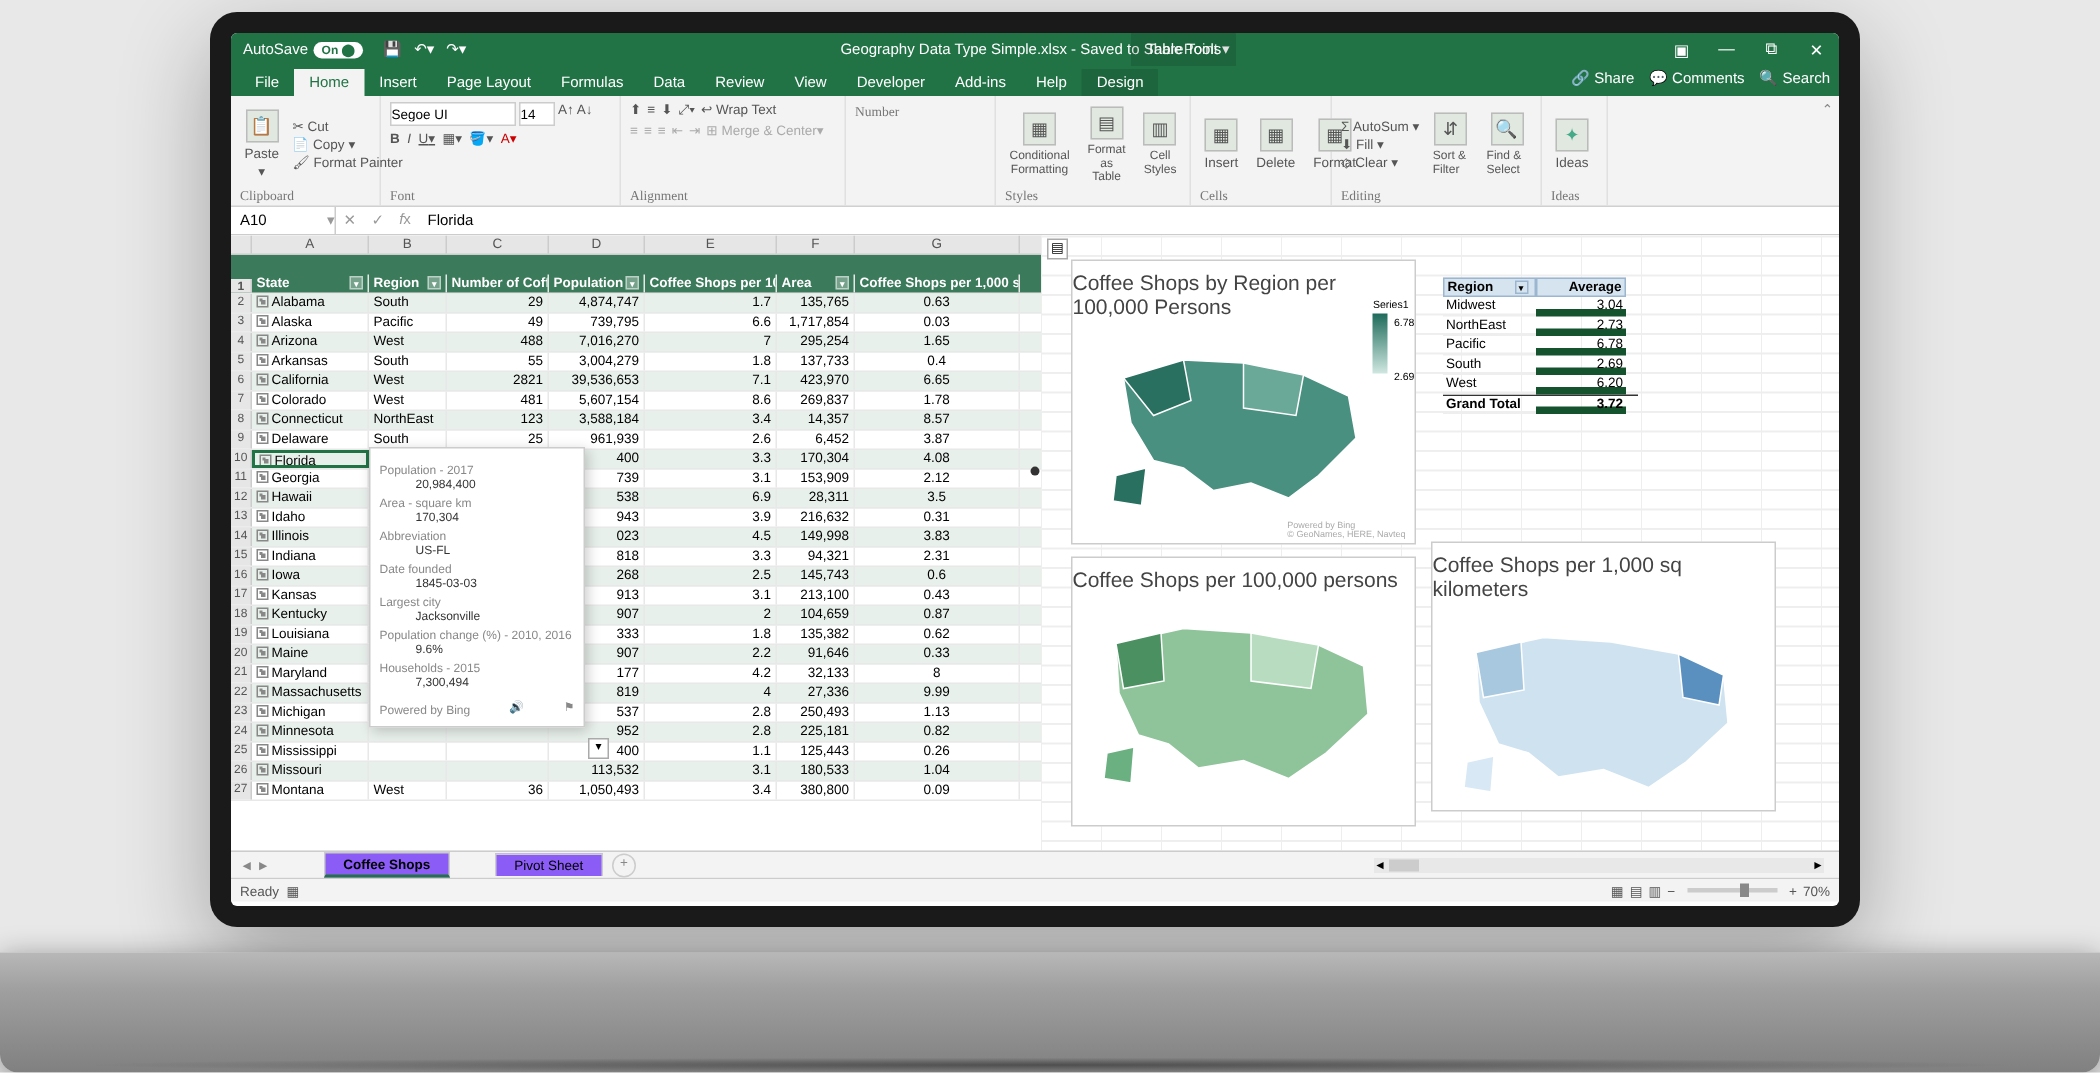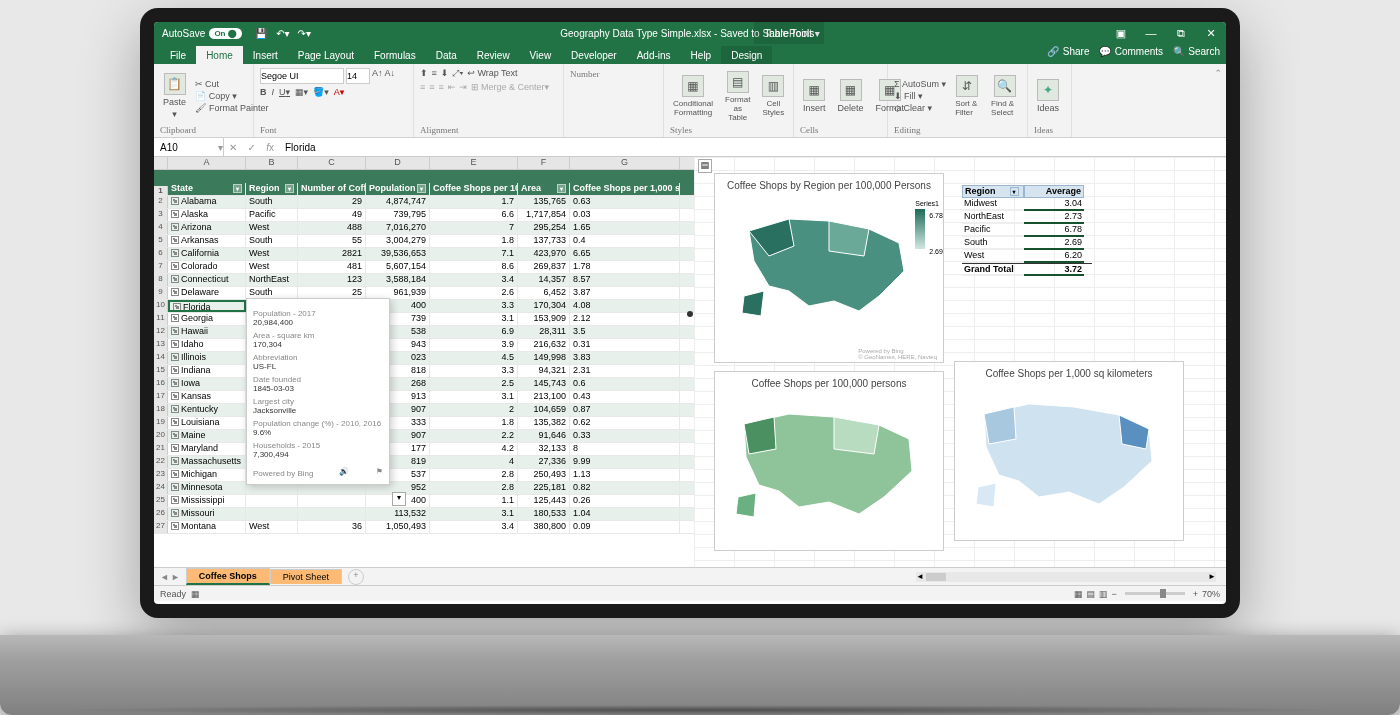--- a/index.html
+++ b/index.html
@@ -57,50 +57,50 @@
 .col-heads .rh-corner { width: 14px; border-right: 1px solid #ccc; }
 .col-heads .ch { text-align: center; border-right: 1px solid #ccc; }
 .data-row { display: flex; height: 13px; border-bottom: 1px solid #e8e8e8; }
 .data-row .rh { width: 14px; background: #e6e6e6; text-align: center; border-right: 1px solid #ccc; font-size: 8px; color: #555; }
 .data-row .cell { border-right: 1px solid #e8e8e8; padding: 0 3px; white-space: nowrap; overflow: hidden; }
 .data-row.header-row { background: #3b7a5a; color: #fff; font-weight: bold; height: 26px; align-items: flex-end;}
 .data-row.header-row .cell { display: flex; align-items: flex-end; justify-content: space-between; padding-bottom: 2px; margin-top: 44px;}
 .data-row.header-row .cell .filter-btn { width: 9px; height: 9px; background: rgba(255,255,255,0.3); border: 1px solid rgba(255,255,255,0.5); font-size: 6px; text-align: center;}
 .data-row.banded { background: #e8f0eb; }
 .data-row.selected-row .cell.cA { border: 2px solid #217346; }
-.cA{width:78px;} .cB{width:52px;} .cC{width:68px;text-align:right;} .cD{width:64px;text-align:right;} .cE{width:88px;text-align:right;} .cF{width:52px;text-align:right;} .cG{width:110px;text-align:left;}
+.cA{width:78px;} .cB{width:52px;} .cC{width:68px;text-align:right;} .cD{width:64px;text-align:right;} .cE{width:88px;text-align:right;} .cF{width:52px;text-align:right;} .cG{width:110px;text-align:center;}
 .geo-icon { display:inline-block; width:8px; height:8px; border:1px solid #888; margin-right:2px; position: relative; top: 1px;}
 .geo-icon::before{content:"";position:absolute;left:1px;top:1px;width:2px;height:2px;background:#888;}
 .geo-icon::after{content:"";position:absolute;right:1px;bottom:1px;width:3px;height:3px;background:#888;}
 
 
 .data-card { position: absolute; left: 92px; top: 141px; width: 144px; background: #fff; border: 1px solid #ccc; box-shadow: 2px 2px 8px rgba(0,0,0,0.2); font-size: 8px; padding: 6px; z-index: 50; }
 .data-card .dc-label { color: #888; margin-top: 4px; }
-.data-card .dc-value { color: #333; }
+.data-card .dc-value { color: #333; margin-left: 24px; }
 
 
 .right-area { flex: 1; position: relative; background: #fff; font-size: 9px; }
 .right-area .grid-bg { position: absolute; inset: 0; background-image: linear-gradient(#eee 1px, transparent 1px), linear-gradient(90deg, #eee 1px, transparent 1px); background-size: 40px 13px; }
-.chart-title { text-align: center; font-size: 10px; color: #444; padding: 6px 0; }
+.chart-title { text-align: left; font-size: 14px; color: #444; padding: 6px 0; }
 .map-panel { position: absolute; background: #fff; border: 1px solid #ccc; }
 .map-svg-wrap{ display:flex; justify-content:center; padding: 4px 10px 12px;}
 .map-credit{ position:absolute; bottom:2px; right:6px; font-size:6px; color:#aaa;}
 
 .pivot { position: absolute; left: 268px; top: 28px; width: 130px; font-size: 9px; }
 .pivot .prow { display: flex; height: 13px; }
 .pivot .pl { width: 62px; padding-left: 2px; border-bottom:1px solid #eee;}
-.pivot .pr { width: 60px; text-align: right; padding-right: 2px; border-bottom:2px solid #14532d;}
+.pivot .pr { width: 60px; text-align: right; padding-right: 2px; border-bottom:5px solid #14532d;}
 .pivot .phead .pl, .pivot .phead .pr { background: #d6e4f0; font-weight: bold; border:1px solid #9cb6d0;}
 .pivot .ptotal { font-weight: bold; border-top: 1px solid #333; }
 .pivot .filter-handle{display:inline-block;width:9px;height:9px;border:1px solid #9cb6d0;font-size:6px;text-align:center;margin-left:14px;}
 
 
 .sheet-tabs { height: 18px; background: #f3f3f3; border-top: 1px solid #ccc; display: flex; align-items: center; font-size: 9px; position: relative; }
 .sheet-tabs .tab-nav { display: flex; gap: 2px; padding: 0 6px; color: #888; }
-.sheet-tabs .stab { padding: 2px 12px; border: 1px solid #ccc; border-bottom: none; background: #fdba74; cursor: pointer; }
+.sheet-tabs .stab { padding: 2px 12px; border: 1px solid #ccc; border-bottom: none; background: #8b5cf6; cursor: pointer; margin-left: 30px; }
 .sheet-tabs .stab.active { border-bottom: 2px solid #217346; font-weight: bold; }
 .sheet-tabs .add-sheet { width: 16px; height: 16px; border: 1px solid #ccc; border-radius: 50%; text-align: center; margin-left: 6px; cursor: pointer; color: #888; }
 .sheet-tabs .hscroll { position: absolute; right: 10px; width: 300px; height: 10px; background: #e8e8e8; display: flex; align-items: center;}
 .sheet-tabs .hscroll .thumb{width:20px;height:8px;background:#ccc;margin-left:2px;}
 
 
 .statusbar { height: 16px; background: #f3f3f3; border-top: 1px solid #ccc; display: flex; align-items: center; font-size: 9px; color: #555; justify-content: space-between; padding: 0 6px; }
 .statusbar .views { display: flex; gap: 4px; align-items: center; }
 .zoom-slider { width: 60px; height: 3px; background: #ccc; position: relative; margin: 0 4px;}
 .zoom-slider .zt { position: absolute; left: 35px; top: -3px; width: 6px; height: 9px; background: #888;}

